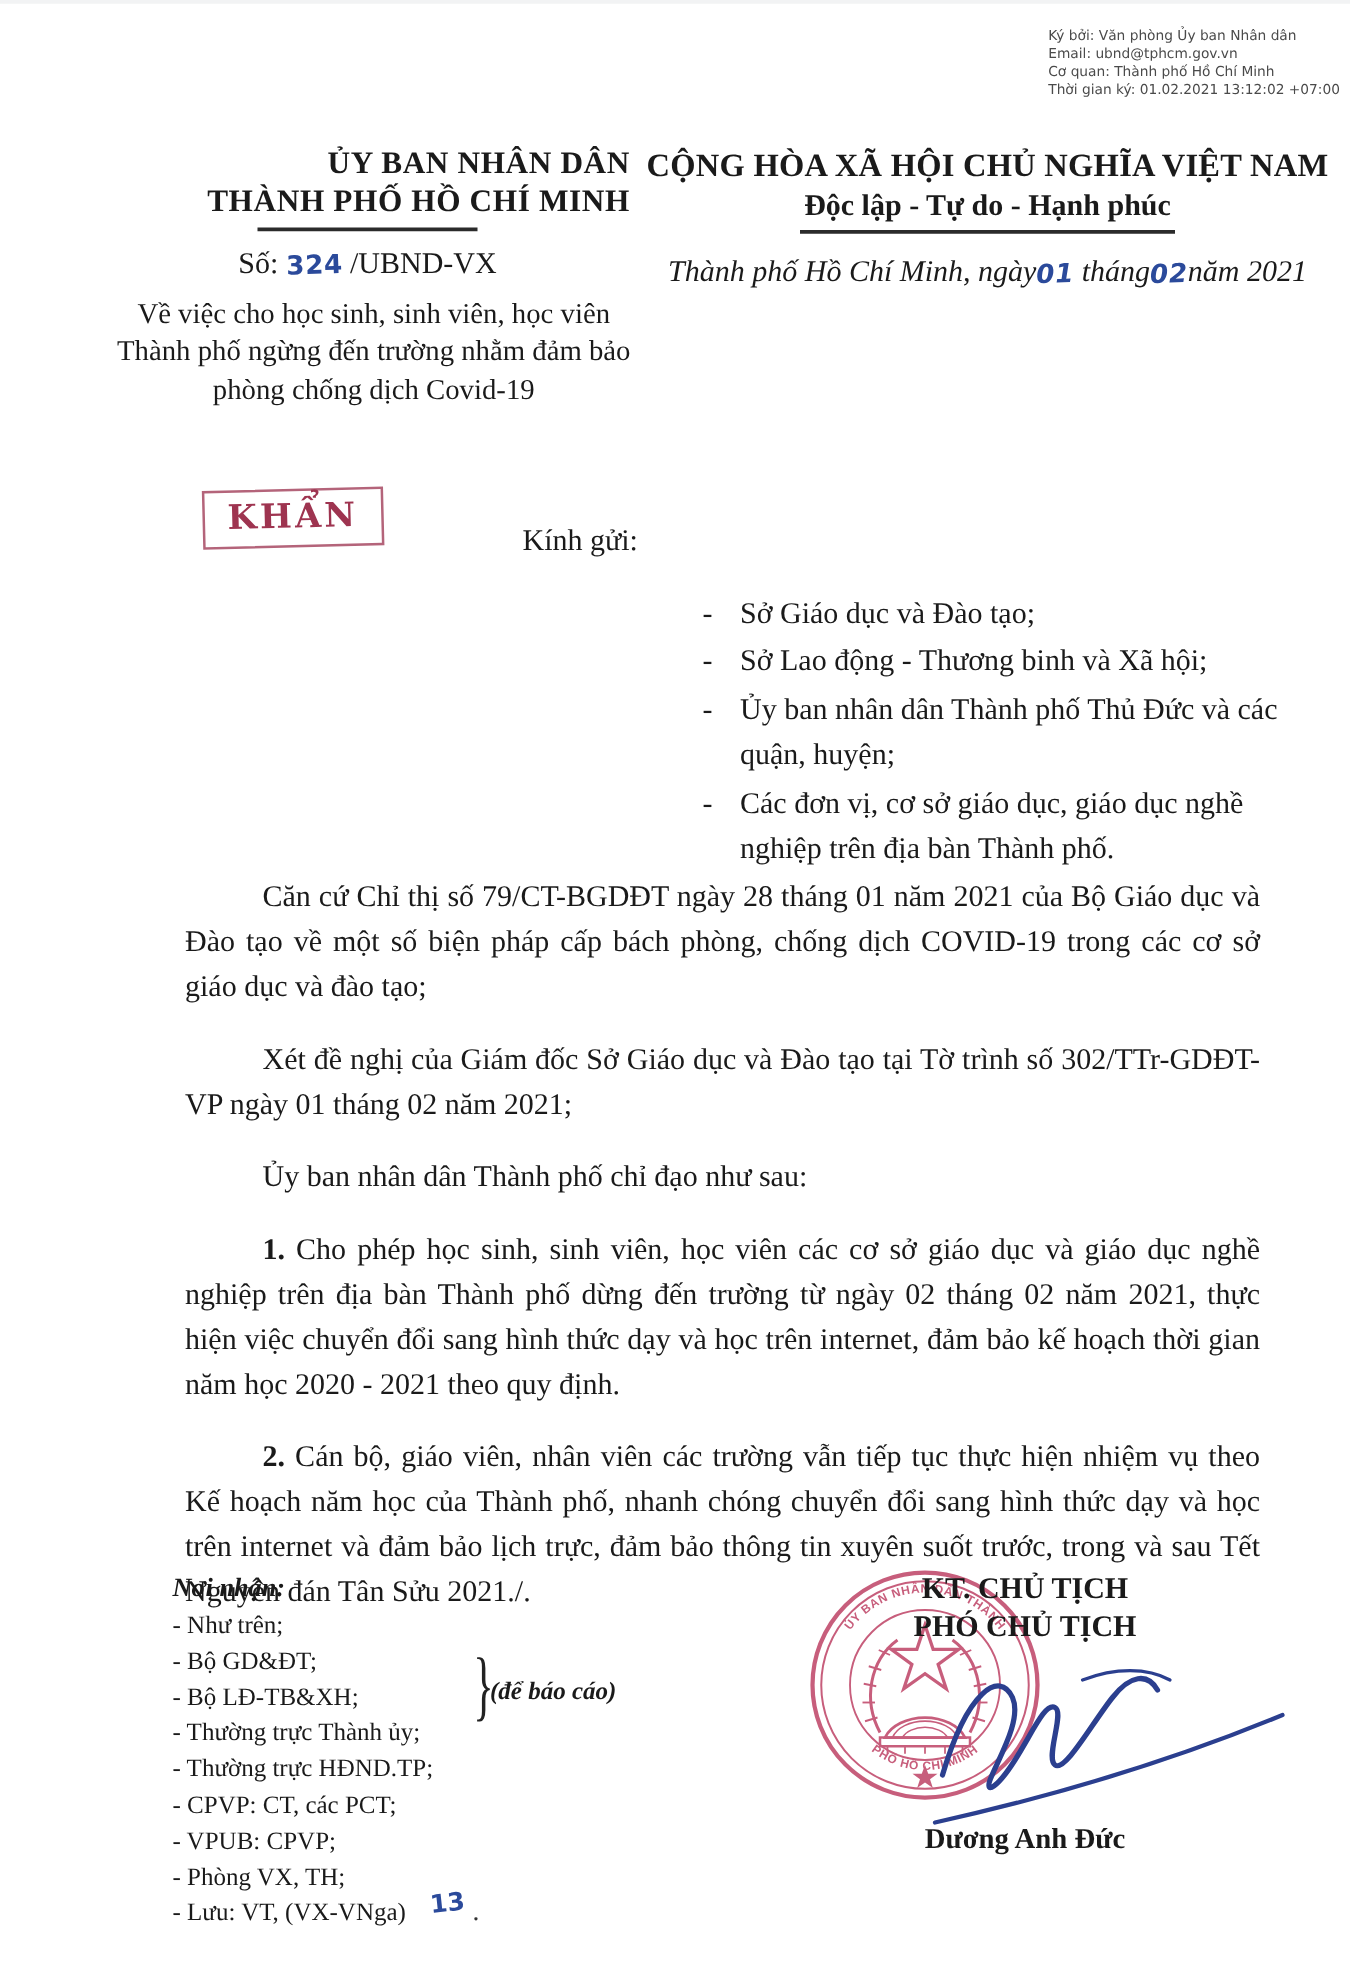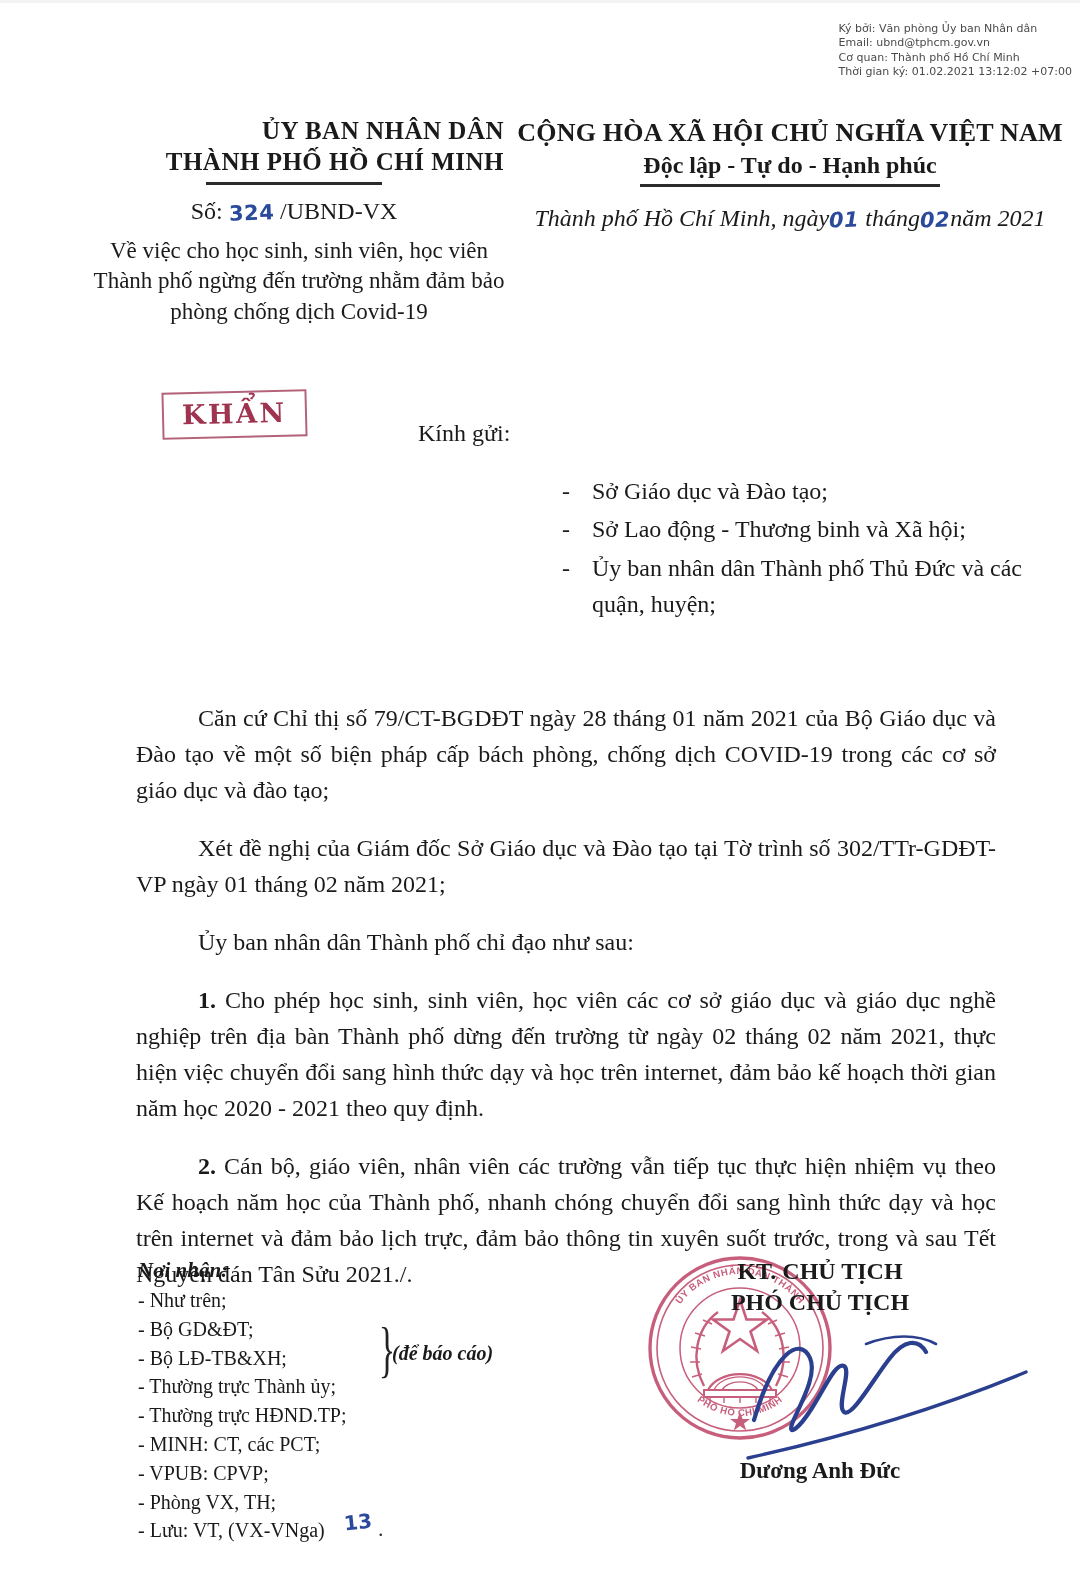--- a/index.html
+++ b/index.html
@@ -66,21 +66,21 @@
   
   .kinhgui{position:absolute;left:418px;top:420px;font-size:24px;}
   .rcpt{position:absolute;left:518px;top:452px;width:500px;margin-top:21px;}
   .rcpt li{
     list-style:none;font-size:24px;line-height:1.52;margin-bottom:2px;
     position:relative;padding-left:34px;
   }
   .rcpt li::before{content:"-";position:absolute;left:4px;top:0;}
 
   
-  .body{position:absolute;left:136px;top:700px;width:860px;}
+  .body{position:absolute;left:148px;top:700px;width:860px;}
   .body p{
     margin:0 0 22px 0;font-size:24px;line-height:1.50;
     text-align:justify;text-indent:62px;
   }
   .body p.noind{text-indent:62px;}
   .body b{font-weight:bold;}
 
   
   .noinhan{position:absolute;left:138px;top:1258px;width:430px;}
   .noinhan .ttl{font-style:italic;font-weight:bold;font-size:21px;margin-bottom:3px;}
@@ -157,39 +157,40 @@
 
   <div class="khan">
     <span>KHẨN</span>
   </div>
 
   <div class="kinhgui">Kính gửi:</div>
   <ul class="rcpt">
     <li>Sở Giáo dục và Đào tạo;</li>
     <li>Sở Lao động - Thương binh và Xã hội;</li>
     <li>Ủy ban nhân dân Thành phố Thủ Đức và các quận, huyện;</li>
+    <li>Các đơn vị, cơ sở giáo dục, giáo dục nghề nghiệp trên địa bàn Thành phố.</li>
   </ul>
 
   <div class="body">
     <p>Căn cứ Chỉ thị số 79/CT-BGDĐT ngày 28 tháng 01 năm 2021 của Bộ Giáo dục và Đào tạo về một số biện pháp cấp bách phòng, chống dịch COVID-19 trong các cơ sở giáo dục và đào tạo;</p>
     <p>Xét đề nghị của Giám đốc Sở Giáo dục và Đào tạo tại Tờ trình số 302/TTr-GDĐT-VP ngày 01 tháng 02 năm 2021;</p>
     <p>Ủy ban nhân dân Thành phố chỉ đạo như sau:</p>
     <p class="noind"><b>1.</b> <span>Cho phép học sinh, sinh viên, học viên các cơ sở giáo dục và giáo dục nghề nghiệp trên địa bàn Thành phố dừng đến trường từ ngày 02 tháng 02 năm 2021, thực hiện việc chuyển đổi sang hình thức dạy và học trên internet, đảm bảo kế hoạch thời gian năm học 2020 - 2021 theo quy định.</span></p>
     <p class="noind"><b>2.</b> <span>Cán bộ, giáo viên, nhân viên các trường vẫn tiếp tục thực hiện nhiệm vụ theo Kế hoạch năm học của Thành phố, nhanh chóng chuyển đổi sang hình thức dạy và học trên internet và đảm bảo lịch trực, đảm bảo thông tin xuyên suốt trước, trong và sau Tết Nguyên đán Tân Sửu 2021./.</span></p>
   </div>
 
   <div class="noinhan">
     <div class="ttl">Nơi nhận:</div>
     <ul style="margin:0;padding:0;">
       <li>- Như trên;</li>
       <li>- Bộ GD&amp;ĐT;</li>
       <li>- Bộ LĐ-TB&amp;XH;</li>
       <li>- Thường trực Thành ủy;</li>
       <li>- Thường trực HĐND.TP;</li>
-      <li>- MINH: CT, các PCT;</li>
+      <li>- CPVP: CT, các PCT;</li>
       <li>- VPUB: CPVP;</li>
       <li>- Phòng VX, TH;</li>
       <li>- Lưu: VT, (VX-VNga)</li>
     </ul>
   </div>
   <div class="brace">}</div>
   <div class="bao">(để báo cáo)</div>
   <div class="hw13">13</div>
   <div class="hwdot">.</div>
 

